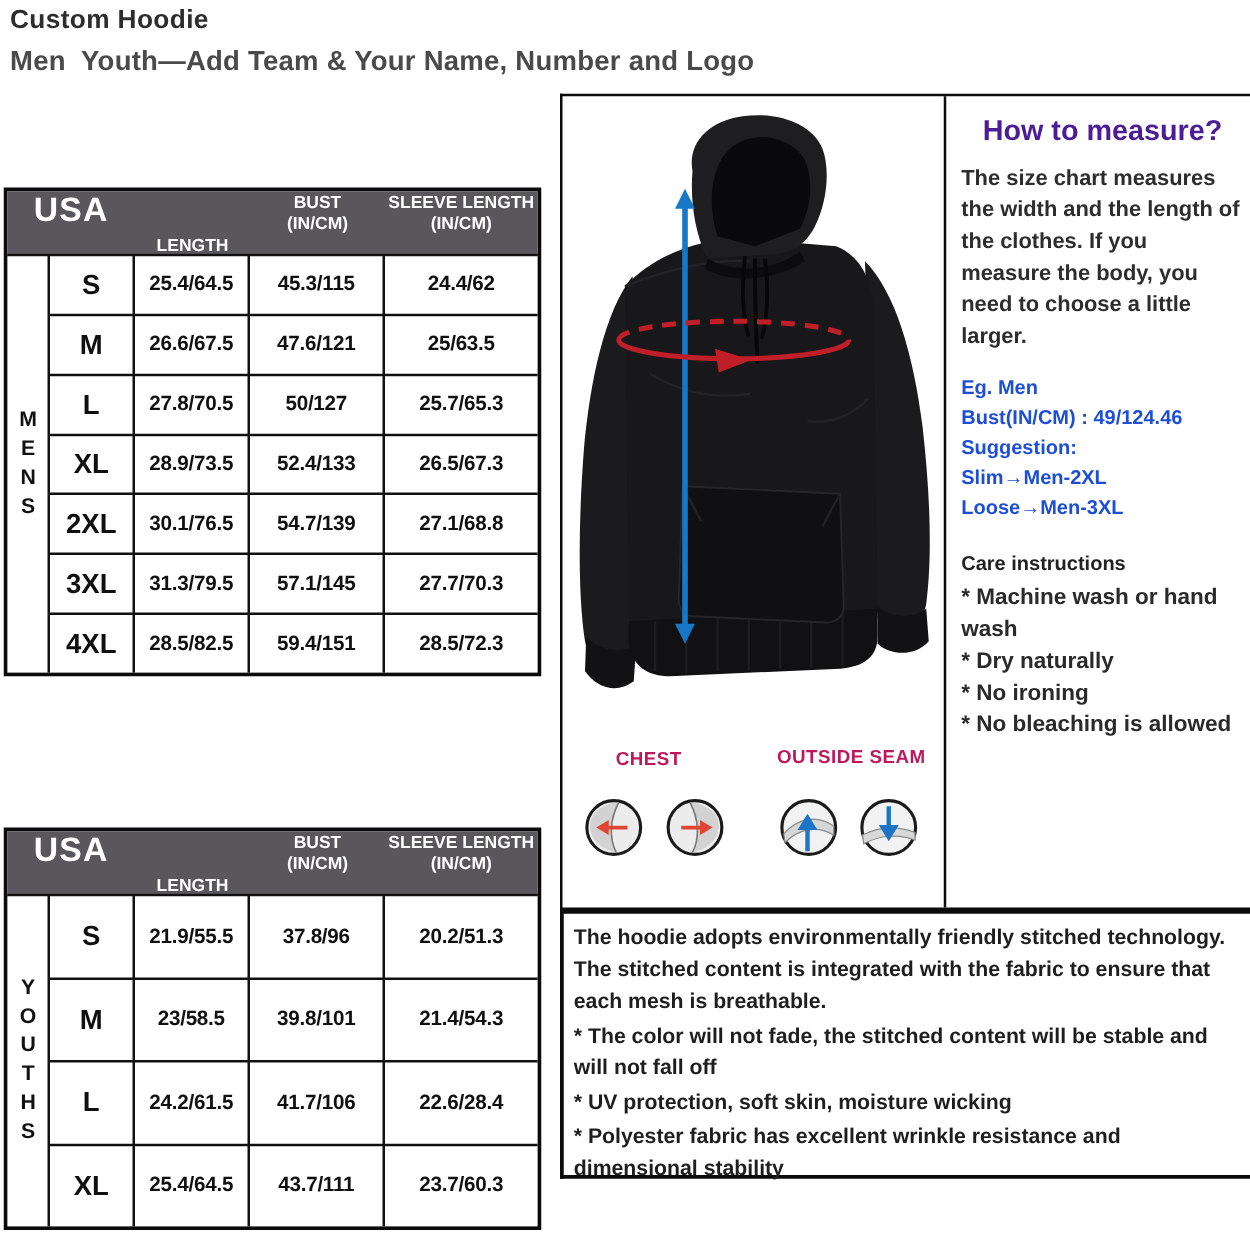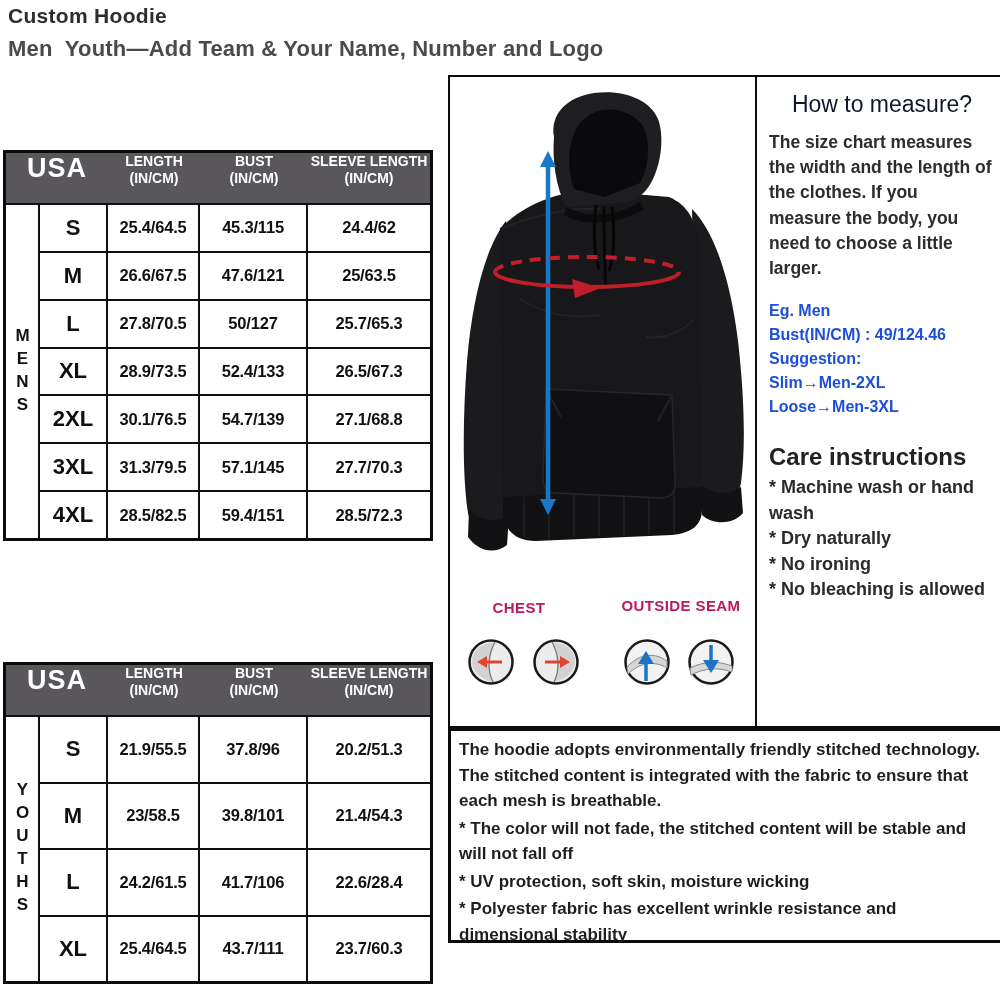--- a/index.html
+++ b/index.html
@@ -12,42 +12,42 @@
   
   .title1{left:8px;top:4px;font-size:21px;font-weight:bold;color:#2d2d2d;letter-spacing:.3px;}
   .title2{left:8px;top:36px;font-size:22px;font-weight:bold;color:#4a4a4a;letter-spacing:.2px;white-space:pre;}
 
   
   .size-table{position:absolute;left:3px;width:424px;border:3px solid #0b0b0b;background:#fff;box-sizing:content-box;}
   .tbl-head{height:50px;background:#59565C;display:flex;color:#fff;}
   .th{font-weight:bold;text-align:center;}
   .th.usa{width:102px;font-size:27px;letter-spacing:1px;}
   .th.col{font-size:14px;line-height:1.2;}
-  .th.c-length{width:92px;}
+  .th.c-length{width:92px;margin-top:35px;}
   .th.c-bust{width:108px;}
   .th.c-sleeve{flex:1;}
   .tbl-body{display:grid;grid-template-columns:32px 66px 90px 106px 1fr;gap:2px;background:#101010;border-top:2px solid #101010;}
   .mens .tbl-body{height:333px;grid-template-rows:repeat(7,1fr);}
   .youths .tbl-body{height:264px;grid-template-rows:repeat(4,1fr);}
   .strip{grid-column:1;grid-row:1/-1;background:#fff;display:flex;align-items:center;justify-content:center;}
   .strip span{writing-mode:vertical-lr;text-orientation:upright;font-weight:bold;font-size:17px;letter-spacing:4px;color:#111;}
   .cell{background:#fff;display:flex;align-items:center;justify-content:center;font-weight:bold;color:#101010;}
   .cell.size{font-size:22px;}
   .cell.val{font-size:16.5px;letter-spacing:-0.2px;}
 
   
   .mid-box{left:448px;top:75px;width:554px;height:653px;border:2px solid #0b0b0b;border-right:none;box-sizing:border-box;}
   .bottom-box{left:448px;top:728px;width:554px;height:215px;border:3px solid #0b0b0b;border-right:none;box-sizing:border-box;padding:6px 10px 0 8px;}
   .bottom-box p{margin:0 0 2px 0;font-size:17px;font-weight:bold;line-height:1.5;color:#1e1e1e;}
 
   .right-panel{position:absolute;left:305px;top:0;bottom:0;width:244px;border-left:2px solid #0b0b0b;padding:0 4px 0 12px;box-sizing:border-box;}
-  .htm-head{margin-top:14px;text-align:center;font-size:23px;font-weight:normal;color:#0f172a;}
+  .htm-head{margin-top:14px;text-align:center;font-size:23px;font-weight:bold;color:#4c1d95;}
   .htm-body{margin:12px 2px 0 0;font-size:17.5px;font-weight:bold;line-height:1.44;color:#2d2d2d;}
   .eg-block{margin-top:18px;font-size:16px;font-weight:bold;line-height:1.5;color:#1d4ed8;}
-  .care-head{margin-top:24px;font-size:24px;font-weight:bold;color:#222;}
+  .care-head{margin-top:24px;font-size:16px;font-weight:bold;color:#222;}
   .care-list{margin-top:4px;font-size:18px;font-weight:bold;line-height:1.42;color:#2a2a2a;}
 
   
   .diag-label{position:absolute;font-size:15px;font-weight:bold;color:#be185d;text-align:center;letter-spacing:.4px;}
   .lbl-chest{left:14px;top:522px;width:110px;}
   .lbl-seam{left:158px;top:520px;width:146px;}
   .mini-icon{position:absolute;width:50px;height:50px;}
 </style>
 </head>
 <body>

